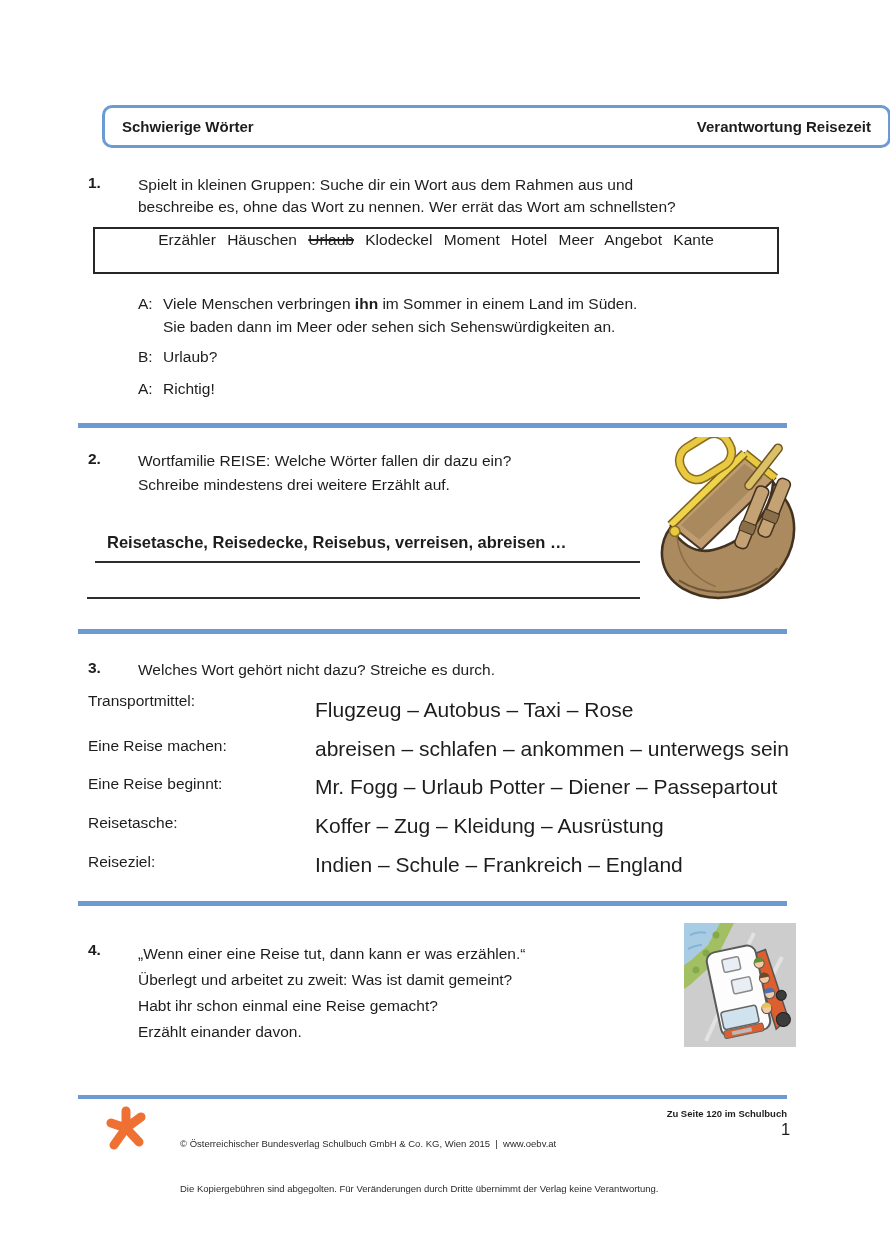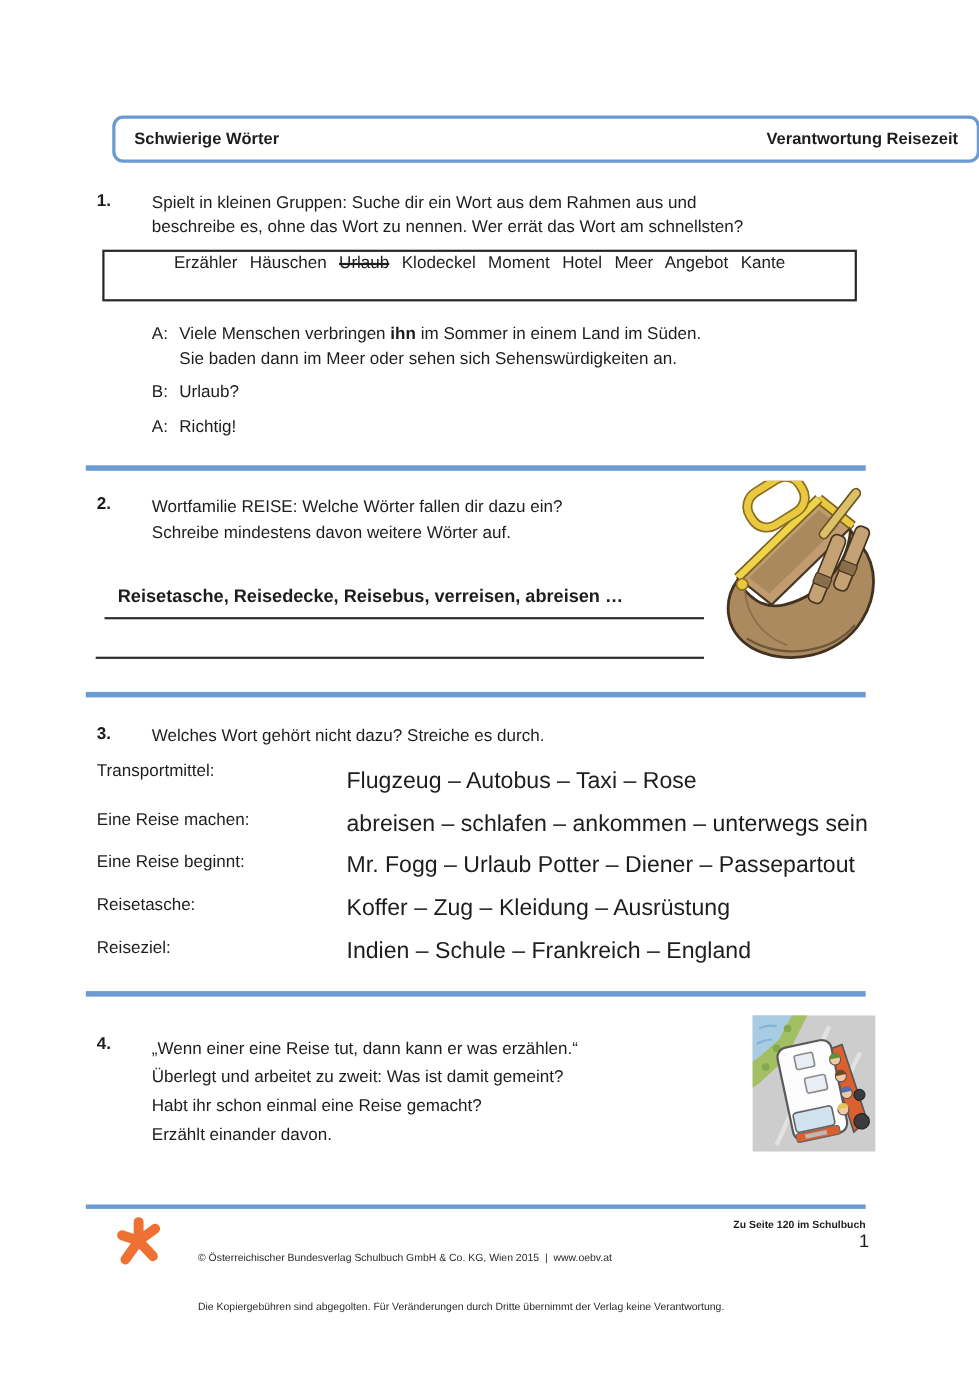--- a/index.html
+++ b/index.html
@@ -58,21 +58,21 @@
   </div>
   <div class="dialog" style="top:378px">
     <span class="spk">A:</span>
     <div>Richtig!</div>
   </div>
 
   <div class="hr" style="top:423px"></div>
 
   <div class="abs num" style="left:88px;top:450px">2.</div>
   <div class="abs t" style="left:138px;top:450px">Wortfamilie REISE: Welche Wörter fallen dir dazu ein?</div>
-  <div class="abs t" style="left:138px;top:474px">Schreibe mindestens davon weitere Wörter auf.</div>
+  <div class="abs t" style="left:138px;top:474px">Schreibe mindestens drei weitere Erzählt auf.</div>
 
   <div class="answer">Reisetasche, Reisedecke, Reisebus, verreisen, abreisen …</div>
   <div class="rule" style="left:95px;top:561px;width:545px"></div>
   <div class="rule" style="left:87px;top:597px;width:553px"></div>
 
   <div class="abs" style="left:648px;top:437px;width:156px;height:166px">
     <svg width="156" height="166" viewBox="0 0 152 162">
       <polygon points="22,86 94,16 124,40 52,110" fill="#c09c70" stroke="#4a3826" stroke-width="2"></polygon>
       <polygon points="32,86 94,26 112,40 50,100" fill="#a98a5e"></polygon>
       <line x1="94" y1="16" x2="124" y2="40" stroke="#7a611c" stroke-width="9"></line>

